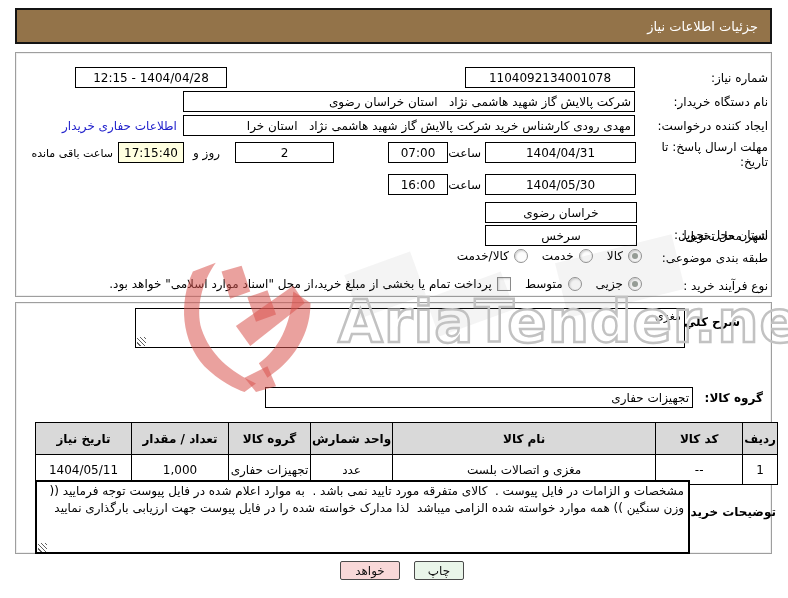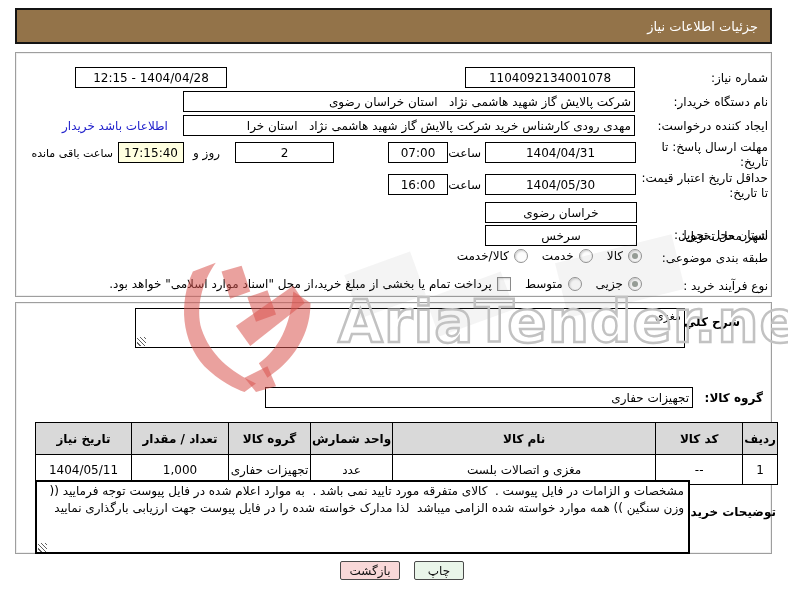--- a/index.html
+++ b/index.html
@@ -88,32 +88,31 @@
 
   <div class="lbl" style="right:20px;top:71px;">شماره نیاز:</div>
   <input class="ipt center" style="left: 465px; top: 67px; width: 170px;" readonly="" value="1104092134001078">
   <input class="ipt center" style="left: 75px; top: 67px; width: 152px;" readonly="" value="1404/04/28 - 12:15">
 
   <div class="lbl" style="right:20px;top:95px;">نام دستگاه خریدار:</div>
   <input class="ipt clip" style="left: 183px; top: 91px; width: 452px;" readonly="" value="شرکت پالایش گاز شهید هاشمی نژاد   استان خراسان رضوی">
 
   <div class="lbl" style="right:20px;top:119px;">ایجاد کننده درخواست:</div>
   <input class="ipt clip" style="left: 183px; top: 115px; width: 452px;" readonly="" value="مهدی رودی کارشناس خرید شرکت پالایش گاز شهید هاشمی نژاد   استان خرا">
-  <a class="link" style="left:62px;top:119px;">اطلاعات باشد خریدار</a>
+  <a class="link" style="left:62px;top:119px;">اطلاعات حفاری خریدار</a>
 
   <div class="lbl wrap" style="right:20px;top:140px;width:108px;">مهلت ارسال پاسخ: تا تاریخ:</div>
   <input class="ipt center" style="left: 485px; top: 142px; width: 151px;" readonly="" value="1404/04/31">
   <div class="lbl" style="right:307px;top:146px;">ساعت</div>
   <input class="ipt center" style="left: 388px; top: 142px; width: 60px;" readonly="" value="07:00">
   <input class="ipt center" style="left: 235px; top: 142px; width: 99px;" readonly="" value="2">
   <div class="lbl" style="right:568px;top:146px;">روز و</div>
   <input class="ipt yellow" style="left: 118px; top: 142px; width: 66px;" readonly="" value="17:15:40">
   <div class="lbl" style="right:675px;top:146px;font-size:11px;">ساعت باقی مانده</div>
 
-  <div class="lbl wrap" style="right:20px;top:171px;width:132px;">حداقل تاریخ اعتبار قیمت: تا تاریخ:</div>
   <input class="ipt center" style="left: 485px; top: 174px; width: 151px;" readonly="" value="1404/05/30">
   <div class="lbl" style="right:307px;top:178px;">ساعت</div>
   <input class="ipt center" style="left: 388px; top: 174px; width: 60px;" readonly="" value="16:00">
 
   <div class="lbl" style="right:20px;top:206px;margin-top:22px;">استان محل تحویل:</div>
   <input class="ipt center" style="left: 485px; top: 202px; width: 152px;" readonly="" value="خراسان رضوی">
   <div class="lbl" style="right:20px;top:229px;">شهر محل تحویل:</div>
   <input class="ipt center" style="left: 485px; top: 225px; width: 152px;" readonly="" value="سرخس">
 
   <div class="lbl" style="right:20px;top:251px;">طبقه بندی موضوعی:</div>
@@ -187,21 +186,21 @@
         <td>1,000</td>
         <td>1404/05/11</td>
       </tr>
     </tbody>
   </table>
 
   <div class="lbl b" style="right:12px;top:505px;">توضیحات خریدار:</div>
   <textarea class="tx" id="notes-text" readonly="" style="">مشخصات و الزامات در فایل پیوست .  کالای متفرقه مورد تایید نمی باشد .  به موارد اعلام شده در فایل پیوست توجه فرمایید (( وزن سنگین )) همه موارد خواسته شده الزامی میباشد  لذا مدارک خواسته شده را در فایل پیوست جهت ارزیابی بارگذاری نمایید</textarea>
   <div class="handle" style="left:38px;top:543px;"></div>
 
-  <button class="btn" id="btn-back">بازگشت</button>
+  <button class="btn" id="btn-back">خواهد</button>
   <button class="btn" id="btn-print">چاپ</button>
 
   <svg class="wm-logo" viewBox="0 0 100 92">
     <g fill="rgba(217,83,79,0.55)">
       <path d="M30,2 L14,8 C4,30 6,56 22,74 C32,84 44,90 50,92 L58,86 C40,78 26,66 20,48 C16,34 20,16 30,2 Z"></path>
       <path d="M84,22 L96,30 C96,48 88,64 74,76 L66,82 L60,72 C74,62 82,46 84,22 Z"></path>
       <polygon points="34,8 48,4 54,22 40,27"></polygon>
       <polygon points="52,26 66,21 72,38 58,43"></polygon>
       <polygon points="44,46 84,18 92,30 54,60"></polygon>
       <polygon points="50,82 66,74 72,88 58,92"></polygon>

